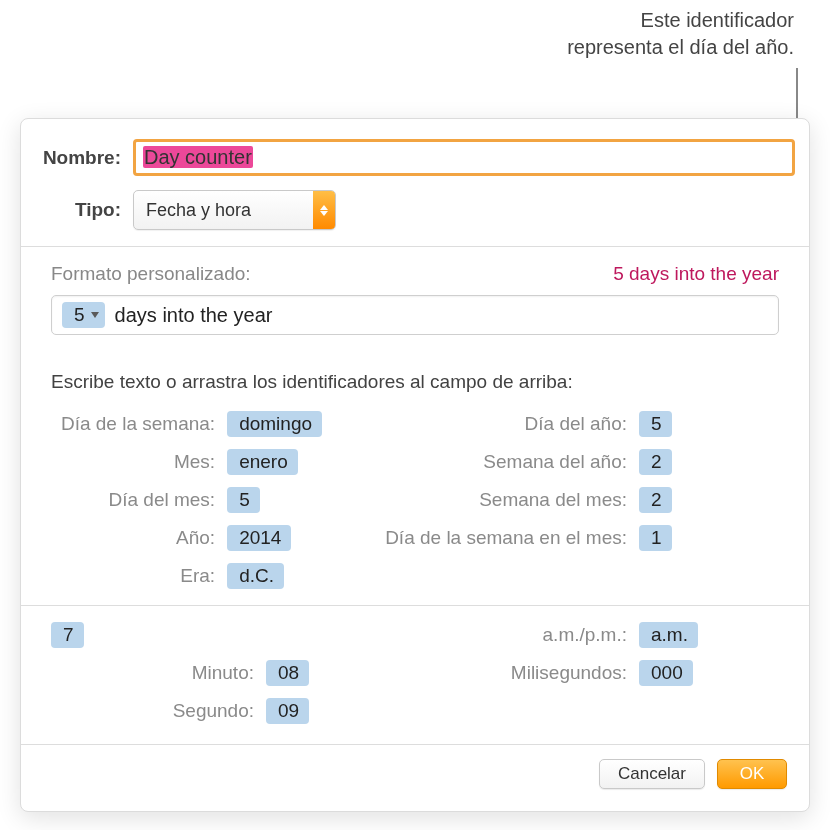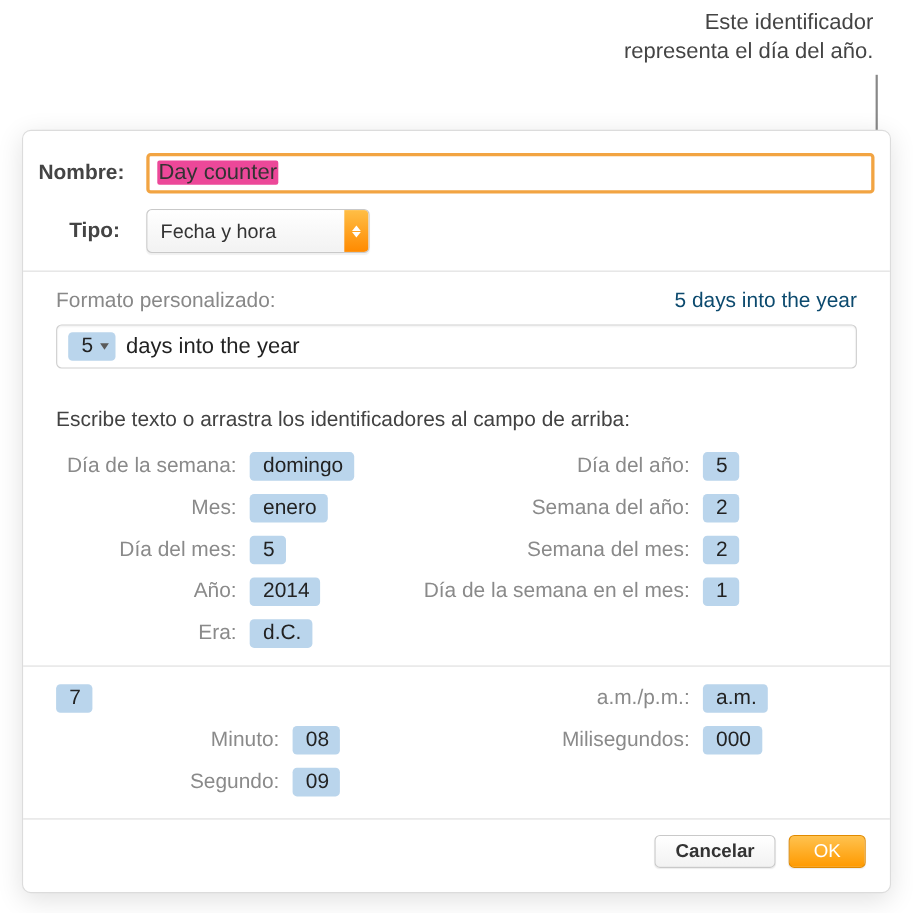--- a/index.html
+++ b/index.html
@@ -52,21 +52,21 @@
     }
     .row {
       display: flex;
       align-items: center;
       margin-bottom: 14px;
     }
     .row:last-child { margin-bottom: 0; }
     .form-label {
       width: 98px;
       text-align: right;
-      padding-right: 24px;
+      padding-right: 12px;
       font-size: 19px;
       font-weight: 600;
       color: #444;
     }
     .name-input-wrap {
       flex: 1;
       border: 3px solid #f2a442;
       border-radius: 4px;
       padding: 1px;
     }
@@ -127,21 +127,21 @@
     }
     .format-head {
       display: flex;
       justify-content: space-between;
       align-items: baseline;
       margin-bottom: 10px;
       color: #888;
       font-size: 19px;
     }
     .format-head .left { }
-    .format-head .right { color: #0c4a6e; }
+    .format-head .right { color: #be185d; }
     .format-field {
       border: 1px solid #cfcfcf;
       border-radius: 5px;
       padding: 6px 10px;
       display: flex;
       align-items: center;
       gap: 10px;
       font-size: 20px;
       min-height: 38px;
       box-shadow: inset 0 1px 2px rgba(0,0,0,0.06);
@@ -219,21 +219,20 @@
       border-radius: 5px;
       font-size: 17px;
       padding: 0 18px;
       display: inline-flex;
       align-items: center;
       justify-content: center;
       border: 1px solid #c9c9c9;
       background: linear-gradient(#ffffff, #f2f2f2);
       cursor: default;
       box-shadow: 0 1px 1px rgba(0,0,0,0.08);
-      font-weight: bold;
     }
     .btn-primary {
       border: 1px solid #e18a00;
       background: linear-gradient(180deg,#ffc24f,#ff9a00);
       color: #fff;
       font-weight: 500;
       min-width: 70px;
     }
   </style>
 </head>

